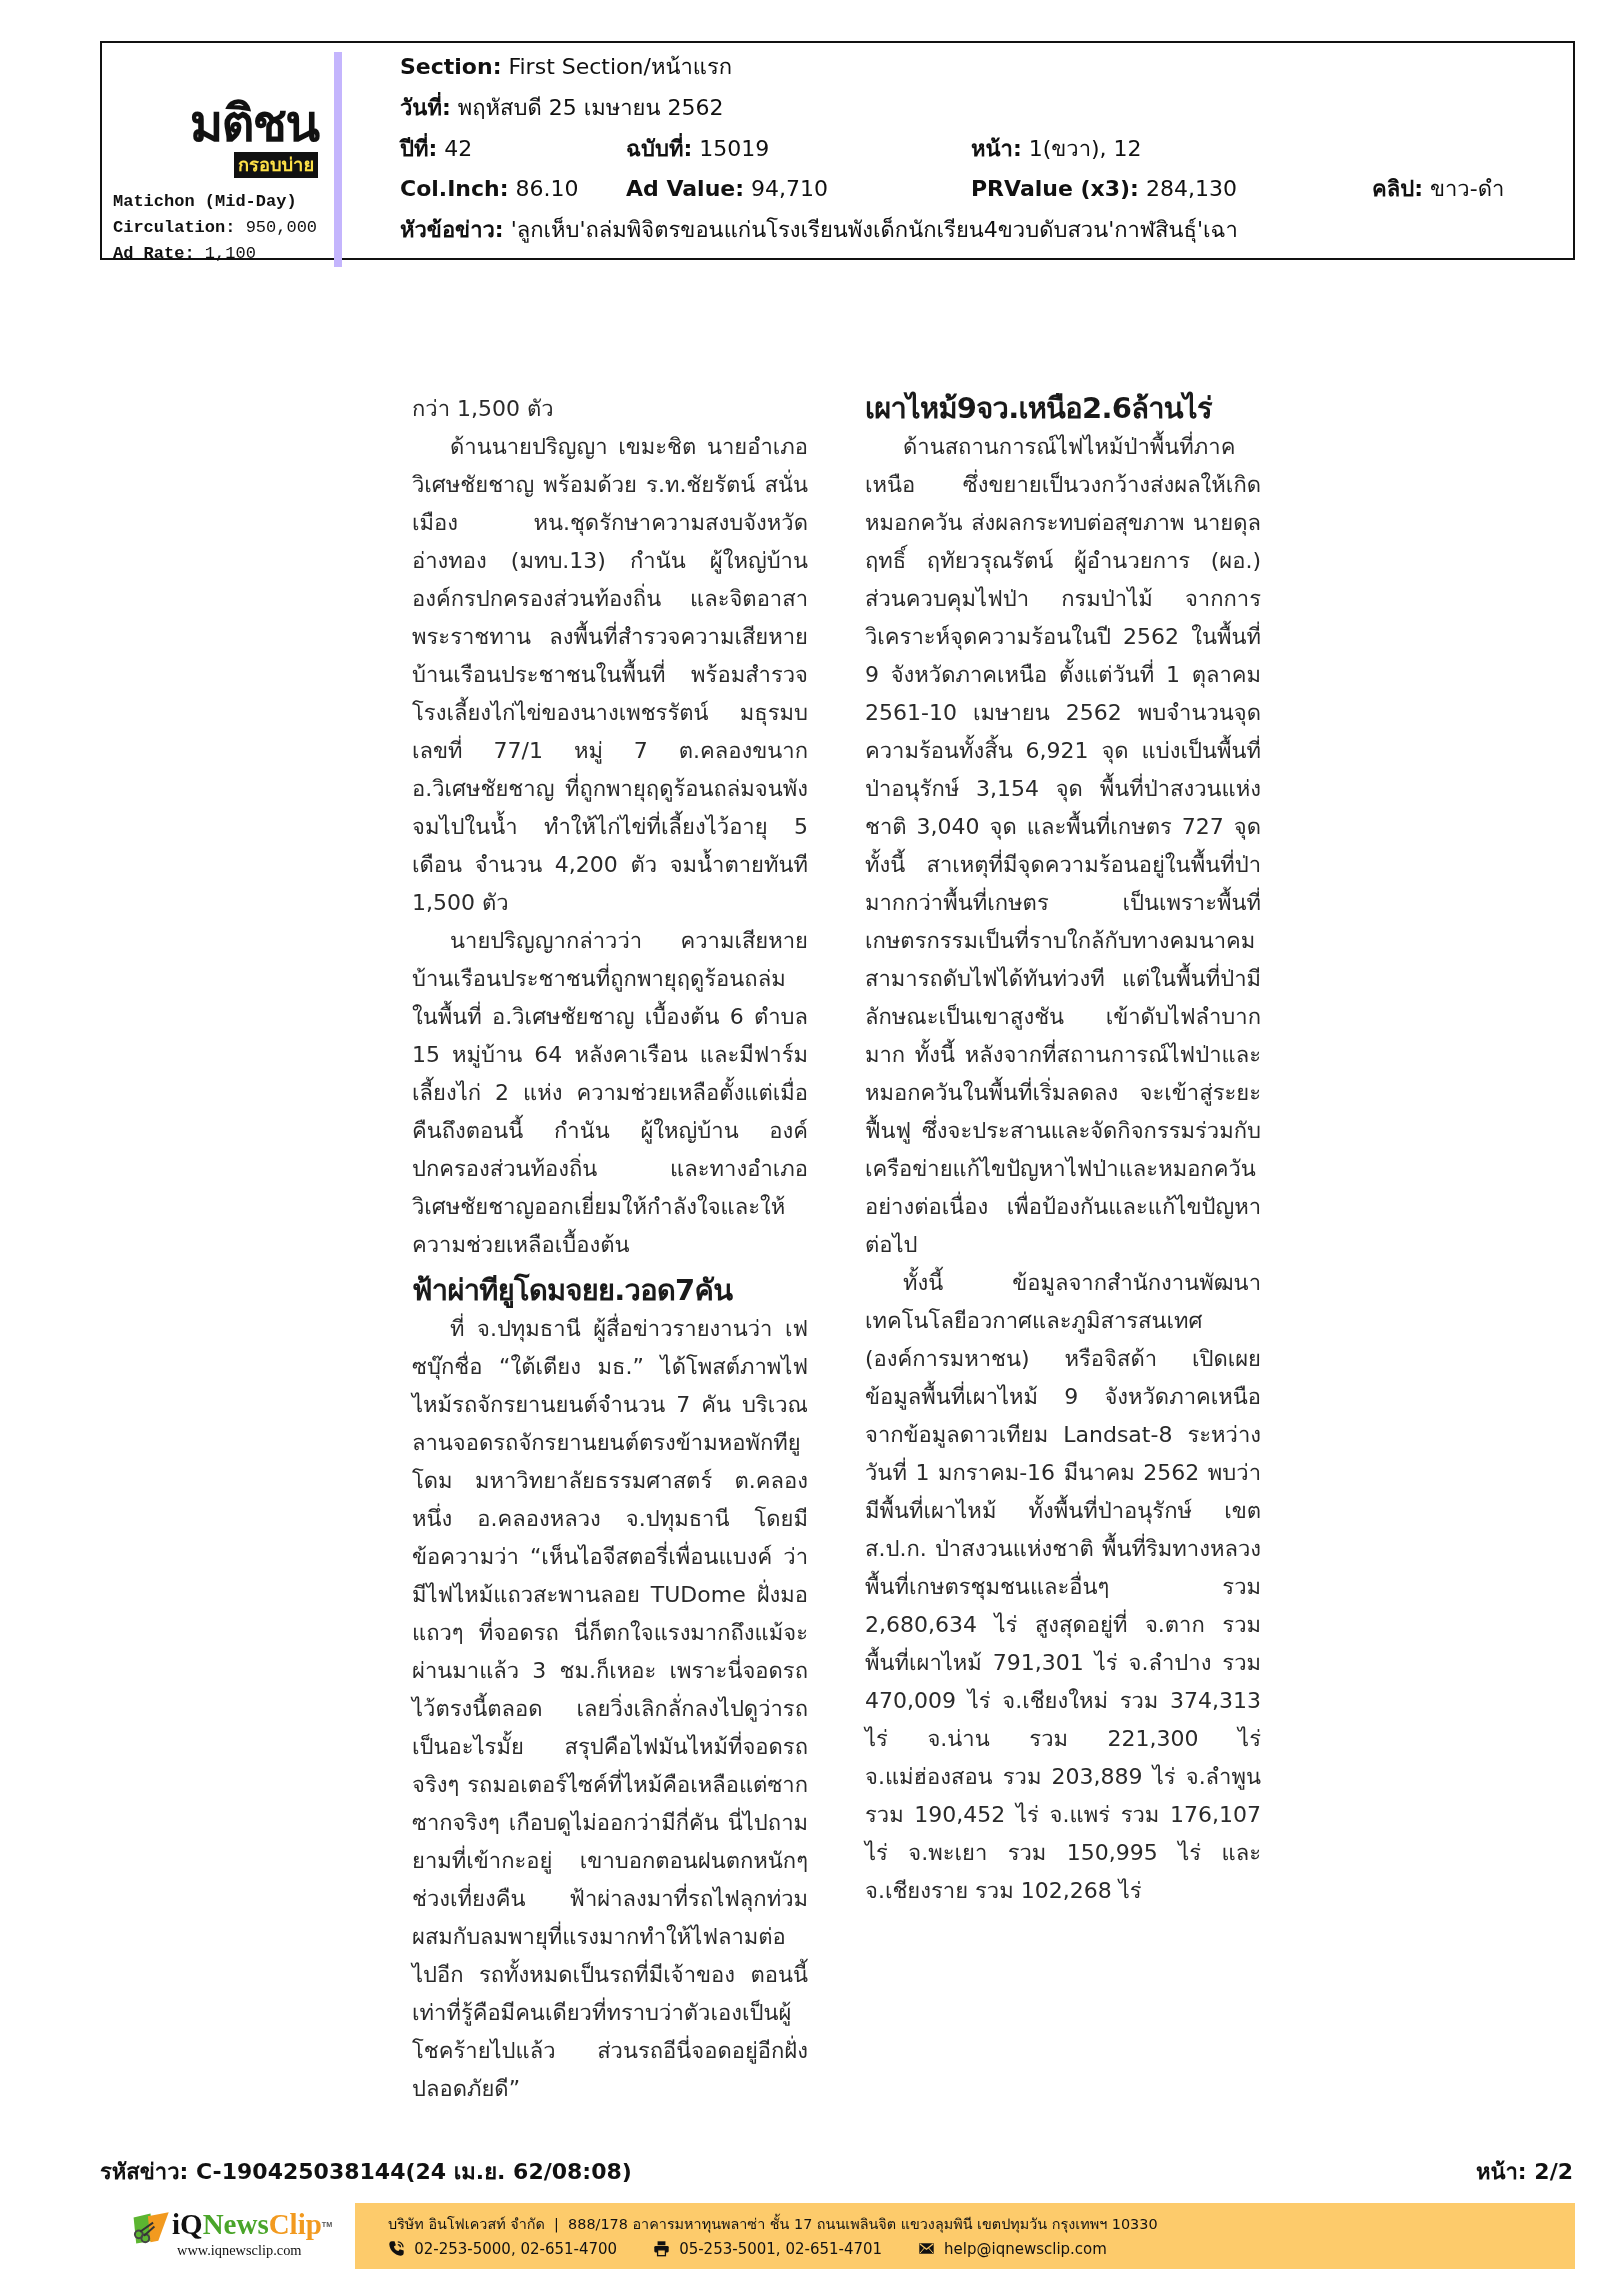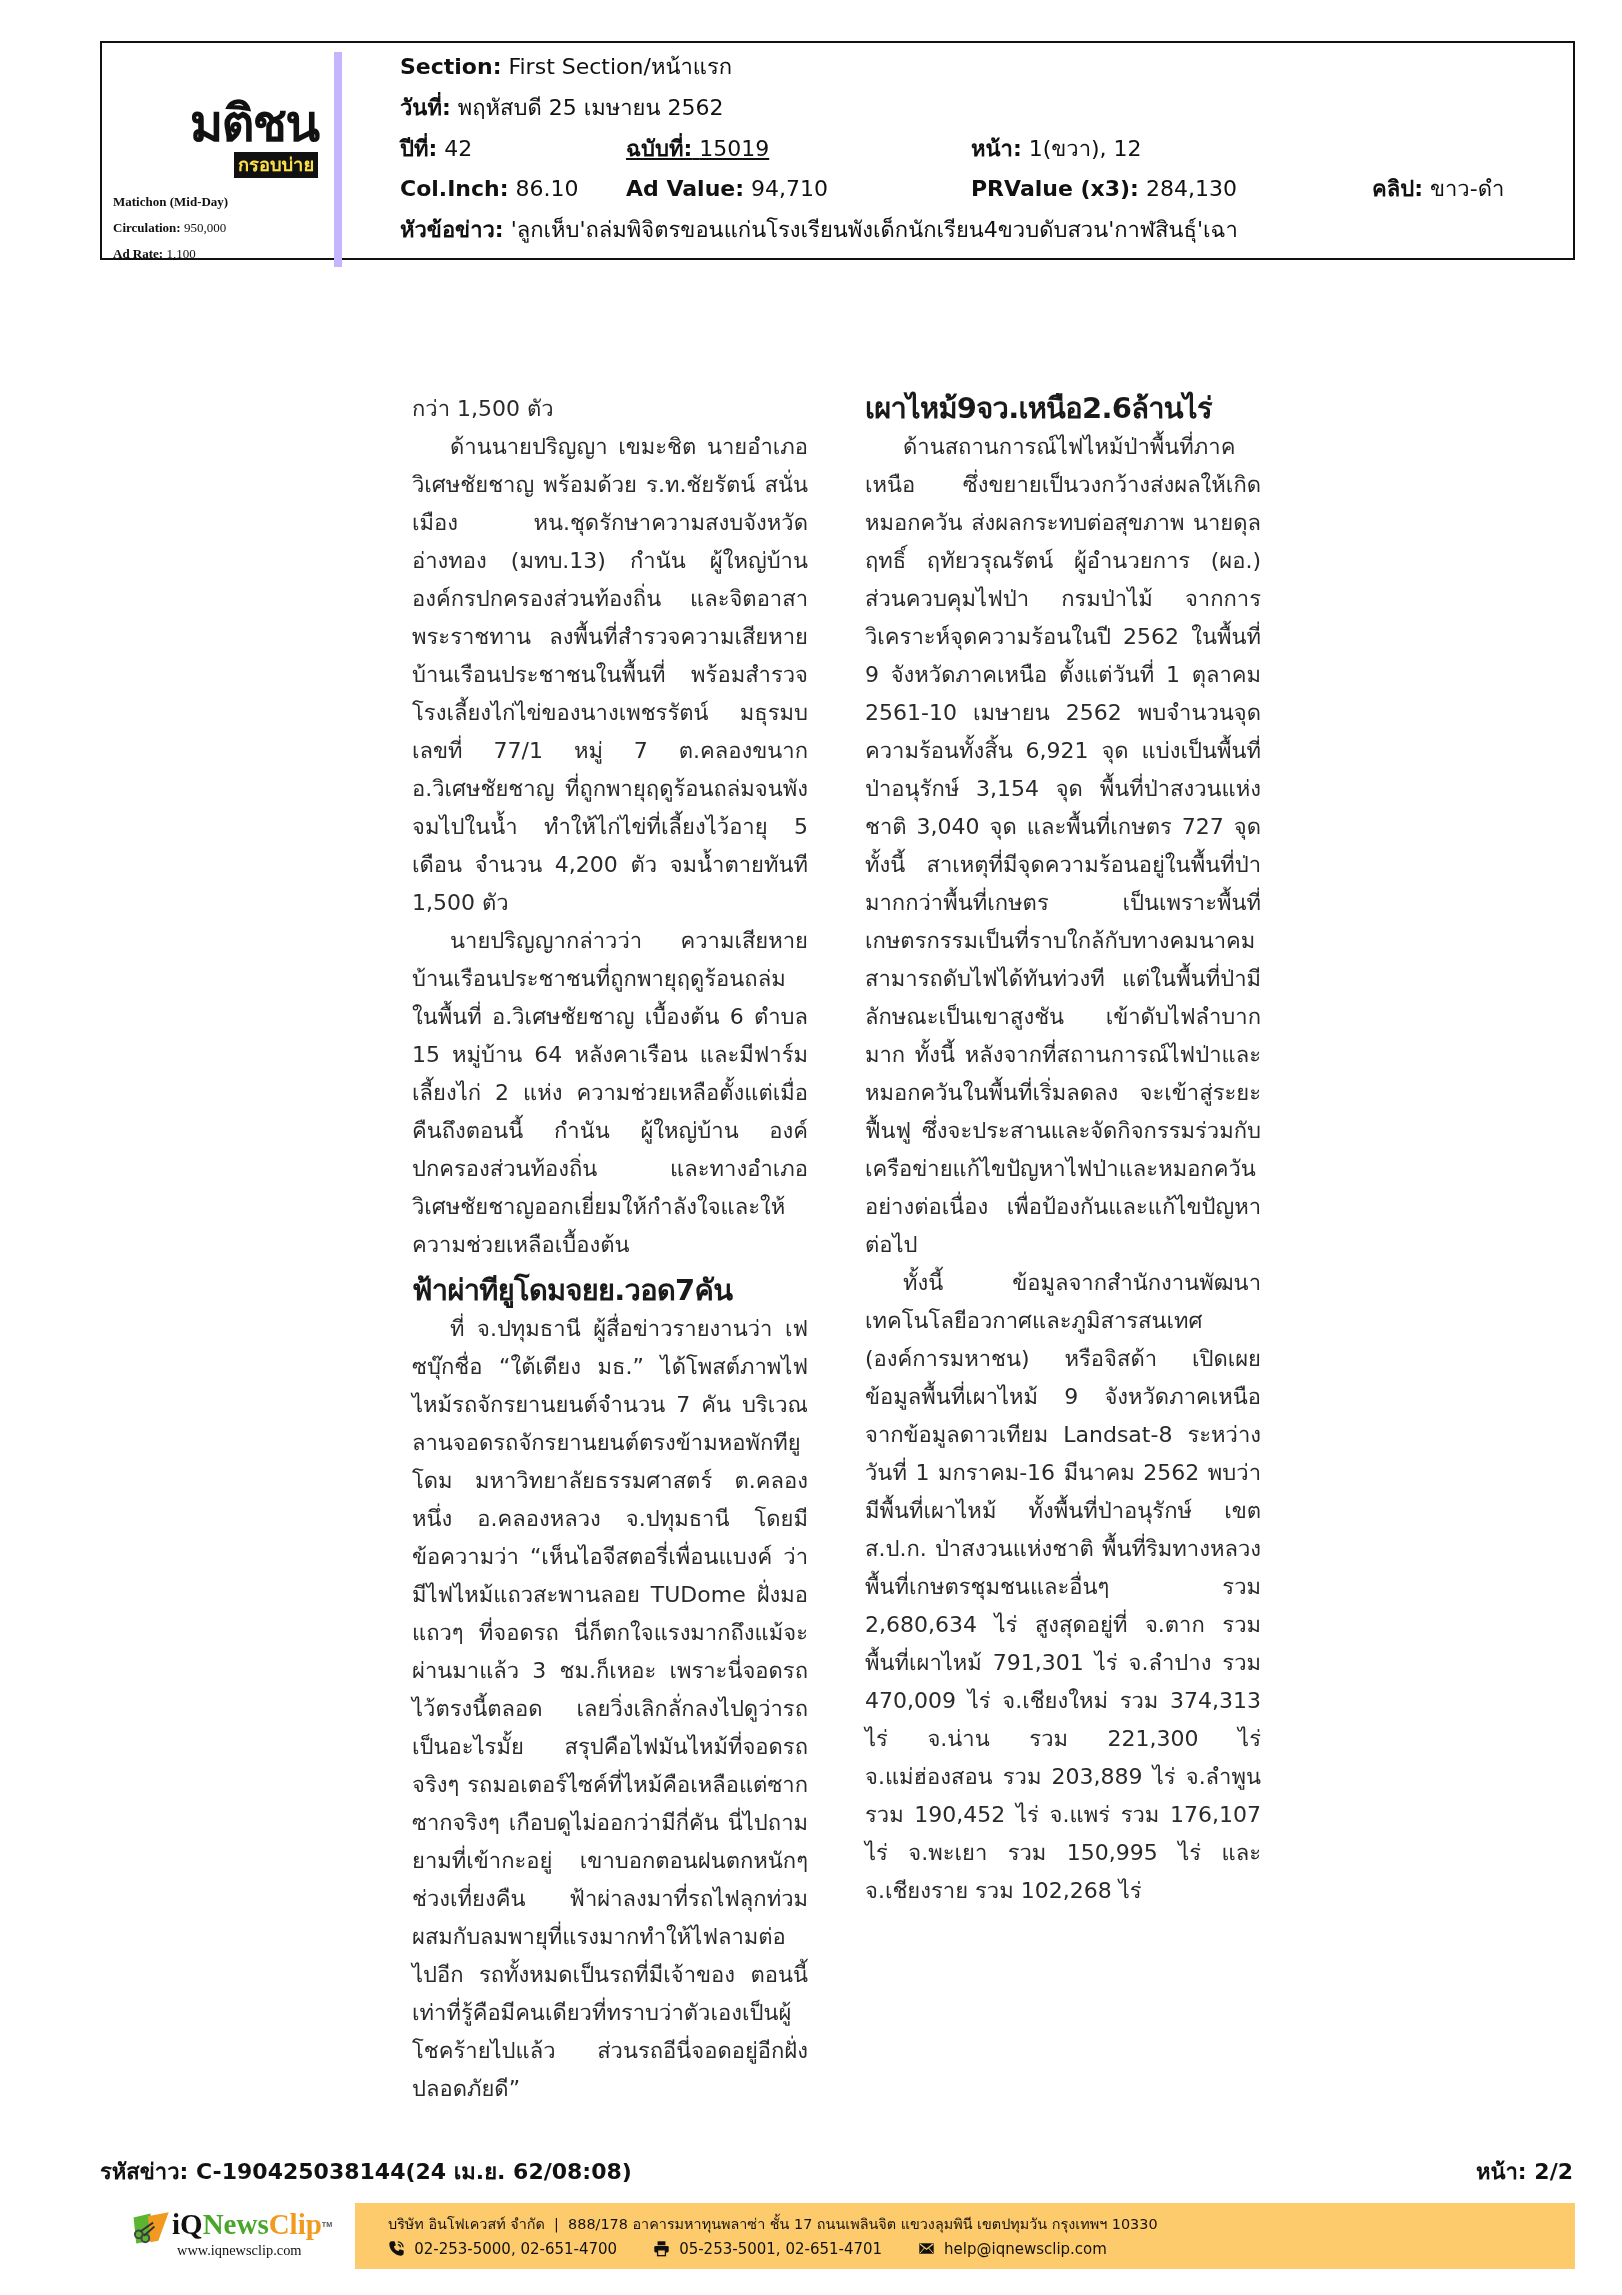--- a/index.html
+++ b/index.html
@@ -4,21 +4,21 @@
 <style>
   html, body { margin: 0; padding: 0; background: #ffffff; }
   body { width: 1622px; height: 2295px; position: relative; overflow: hidden; font-family: "Liberation Sans", sans-serif; color: #111; }
 
   
   .hdr { position: absolute; left: 100px; top: 41px; width: 1475px; height: 219px; border: 2px solid #111; box-sizing: border-box; }
   .hdr-left { position: absolute; left: 0; top: 0; width: 240px; height: 100%; border-right: 8px solid #c4b5fd; box-sizing: border-box; margin-top: 9px; }
   .logo { position: absolute; left: 65px; top: 46px; width: 151px; }
   .logo-main { font-family: "DejaVu Sans", sans-serif; font-weight: 900; font-size: 51px; line-height: 51px; color: #111; letter-spacing: -2px; text-align: right; display: block; }
   .logo-sub { float: right; margin-top: 2.6px; background: #111; color: #fde047; font-family: "DejaVu Sans", sans-serif; font-weight: bold; font-size: 18.3px; padding: 2.6px 3.9px; line-height: 21px; }
-  .pub-meta { position: absolute; left: 11px; top: 137px; font-family: Liberation Serif, serif; font-size: 13px; line-height: 26px; }
+  .pub-meta { position: absolute; left: 11px; top: 137px; font-family: Liberation Mono, monospace; font-size: 17px; line-height: 26px; }
   .pub-meta b { font-weight: bold; }
 
   .hdr-right { position: absolute; left: 298px; top: 0; right: 0; height: 100%; }
   .row { position: absolute; left: 0; font-family: "DejaVu Sans", sans-serif; font-size: 22px; line-height: 26px; white-space: nowrap; }
   .row b { font-weight: bold; }
   .cell { position: absolute; white-space: nowrap; }
 
   
   .col { position: absolute; font-family: "DejaVu Sans", sans-serif; font-size: 22px; line-height: 38px; color: #2a2a2a; text-align: justify; }
   .col p { margin: 0; }
@@ -63,21 +63,21 @@
 
   <div class="hdr-right">
     <div class="row" style="top:11px;">
       <b>Section:</b> <span>First Section/หน้าแรก</span>
     </div>
     <div class="row" style="top:52px;">
       <b>วันที่:</b> <span>พฤหัสบดี 25 เมษายน 2562</span>
     </div>
     <div class="row" style="top:93px; width:1165px; height:26px;">
       <span class="cell" style="left:0;"><b>ปีที่:</b> <span>42</span></span>
-      <span class="cell" style="left:226px;text-decoration:underline;"><b>ฉบับที่:</b> <span>15019</span></span>
+      <span class="cell" style="left:226px;"><b>ฉบับที่:</b> <span>15019</span></span>
       <span class="cell" style="left:571px;"><b>หน้า:</b> <span>1(ขวา), 12</span></span>
     </div>
     <div class="row" style="top:133px; width:1165px; height:26px;">
       <span class="cell" style="left:0;"><b>Col.Inch:</b> <span>86.10</span></span>
       <span class="cell" style="left:226px;"><b>Ad Value:</b> <span>94,710</span></span>
       <span class="cell" style="left:571px;"><b>PRValue (x3):</b> <span>284,130</span></span>
       <span class="cell" style="left:972px;"><b>คลิป:</b> <span>ขาว-ดำ</span></span>
     </div>
     <div class="row" style="top:174px;">
       <b>หัวข้อข่าว:</b> <span>'ลูกเห็บ'ถล่มพิจิตรขอนแก่นโรงเรียนพังเด็กนักเรียน4ขวบดับสวน'กาฬสินธุ์'เฉา</span>

